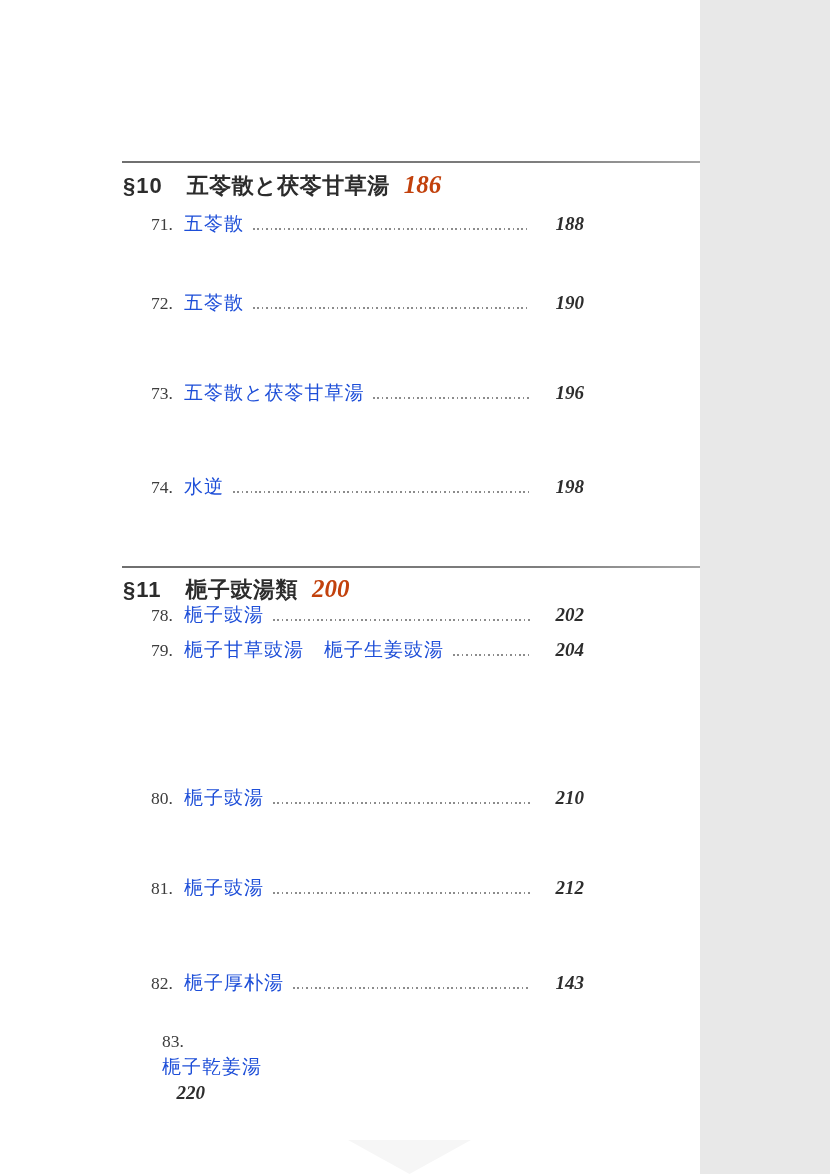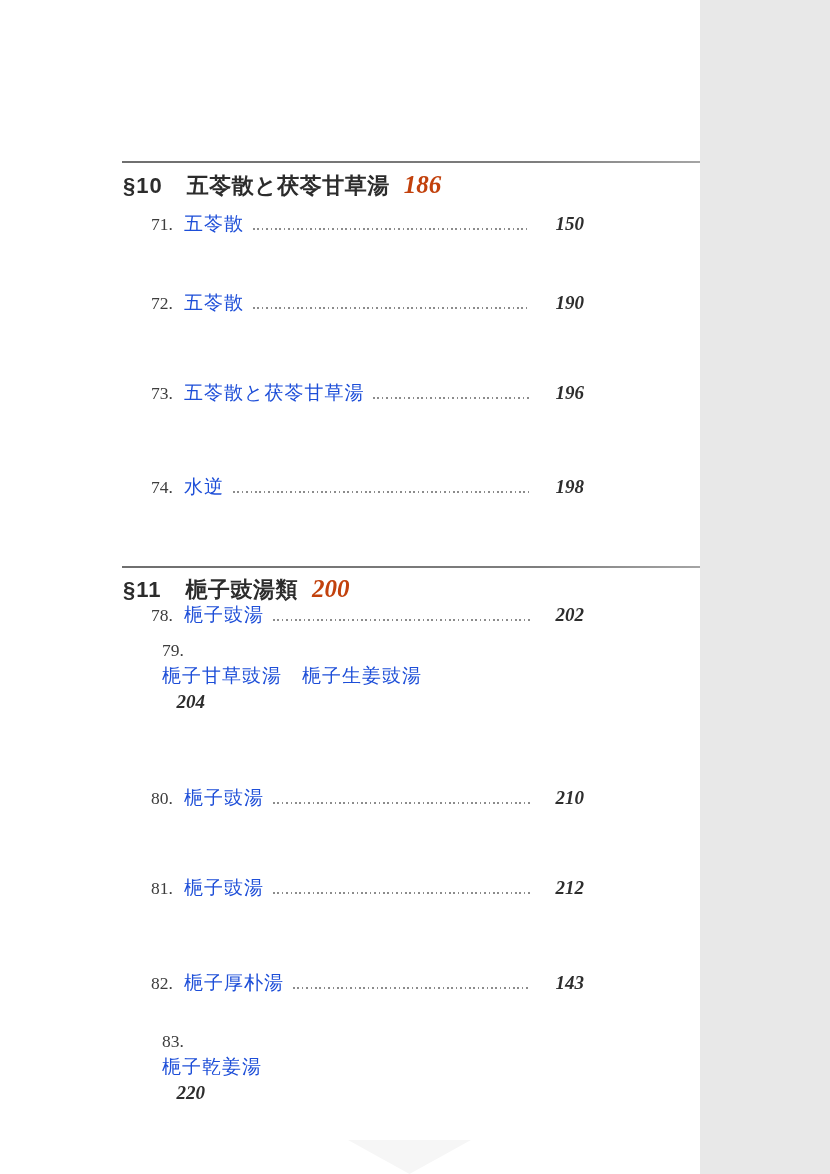--- a/index.html
+++ b/index.html
@@ -61,21 +61,21 @@
     align-items: baseline;
     font-size: 19px;
     line-height: 26px;
     white-space: nowrap;
   }
   .row-71 { top: 211px; }
   .row-72 { top: 290px; }
   .row-73 { top: 380px; }
   .row-74 { top: 474px; justify-content: space-between; }
   .row-78 { top: 602px; }
-  .row-79 { top: 637px; flex-direction: column; }
+  .row-79 { top: 637px; }
   .row-80 { top: 785px; justify-content: center; }
   .row-81 { top: 875px; }
   .row-82 { top: 970px; }
   .row-83 { top: 1028px; flex-direction: column; }
 
   .row .no {
     width: 33px;
     font-size: 17.5px;
     color: #3d3d3d;
   }
@@ -121,21 +121,21 @@
   <div class="sec-heading sec-heading-s10">
     <span class="sec-marker">§10</span>
     <span class="sec-title">五苓散と茯苓甘草湯</span>
     <span class="sec-page">186</span>
   </div>
 
   <div class="row row-71">
     <span class="no">71.</span>
     <span class="title">五苓散</span>
     <span class="leader"></span>
-    <span class="pg">150</span>
+    <span class="pg">188</span>
   </div>
 
   <div class="row row-72">
     <span class="no">72.</span>
     <span class="title">五苓散</span>
     <span class="leader"></span>
     <span class="pg">190</span>
   </div>
 
   <div class="row row-73">

